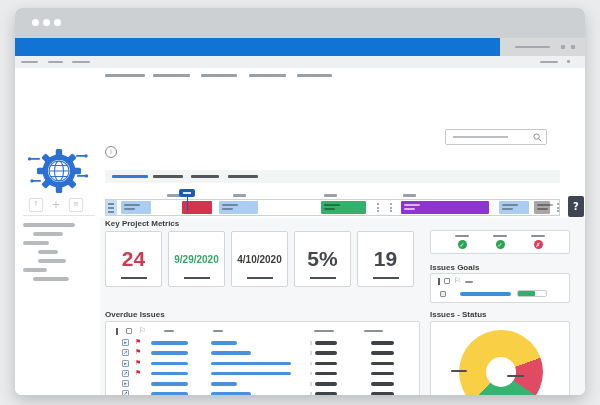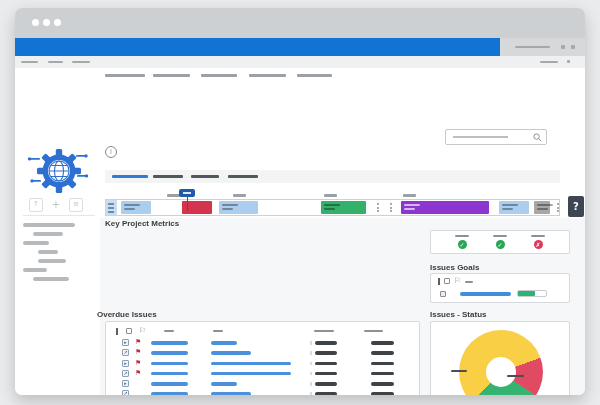--- a/index.html
+++ b/index.html
@@ -227,20 +227,42 @@
               <b></b>
               <b></b>
               <b></b>
             </div>
           </div>
       </div>
 
       <div class="help-btn glyph">?</div>
 
       <div class="sec-label" style="left:90px;top:151px">Key Project Metrics</div>
+      <div id="metric-cards" style="position:absolute;left:90px;top:163px;width:322px;height:58px">
+          <div class="metric-card" style="left: 0px;">
+            <div class="metric-val" style="color: rgb(206, 58, 84); font-size: 21px;">24</div>
+            <div class="metric-ul"></div>
+          </div>
+          <div class="metric-card" style="left: 63px;">
+            <div class="metric-val" style="color: rgb(53, 167, 104); font-size: 10px;">9/29/2020</div>
+            <div class="metric-ul"></div>
+          </div>
+          <div class="metric-card" style="left: 126px;">
+            <div class="metric-val" style="color: rgb(62, 61, 60); font-size: 10px;">4/10/2020</div>
+            <div class="metric-ul"></div>
+          </div>
+          <div class="metric-card" style="left: 189px;">
+            <div class="metric-val" style="color: rgb(68, 71, 75); font-size: 21px;">5%</div>
+            <div class="metric-ul"></div>
+          </div>
+          <div class="metric-card" style="left: 252px;">
+            <div class="metric-val" style="color: rgb(68, 71, 75); font-size: 21px;">19</div>
+            <div class="metric-ul"></div>
+          </div>
+        </div>
 
       <div class="card" style="left:415px;top:162px;width:140px;height:24px;display:flex;align-items:center;justify-content:space-evenly" id="status-card">
           <div class="st-item">
             <div class="st-line"></div>
             <div class="st-circ glyph" style="background: rgb(42, 165, 83);">✓</div>
           </div>
           <div class="st-item">
             <div class="st-line"></div>
             <div class="st-circ glyph" style="background: rgb(42, 165, 83);">✓</div>
           </div>
@@ -256,21 +278,21 @@
         <span class="mini-box-ic" style="left:13px;top:4px"></span>
         <span class="mini-flag glyph" style="left:23px;top:3px">⚐</span>
         <span class="mini-dash" style="left:34px;top:7px;width:8px"></span>
         <span class="mini-box-ic" style="left:9px;top:17px;background:#e9edf1"></span>
         <span id="goal-bar" style="position: absolute; left: 29px; top: 18px; width: 51px; height: 4px; border-radius: 2px; background: rgb(63, 142, 219);"></span>
         <span style="position:absolute;left:86px;top:16px;width:30px;height:7px;border:1px solid #c9cccf;border-radius:2px;background:#fff;box-sizing:border-box">
           <span id="goal-fill" style="position: absolute; left: 0px; top: 0px; height: 100%; border-radius: 1px; background: rgb(46, 178, 114); width: 60%;"></span>
         </span>
       </div>
 
-      <div class="sec-label" style="left:82px;top:242px">Overdue Issues</div>
+      <div class="sec-label" style="left:90px;top:242px">Overdue Issues</div>
       <div class="card" style="left:90px;top:253px;width:315px;height:117px">
         <div style="position:absolute;left:0;top:5px;width:100%;height:9px">
           <span class="mini-bar-ic" style="left:10px;top:1px"></span>
           <span class="mini-box-ic" style="left:20px;top:1px"></span>
           <span class="mini-flag glyph" style="left:33px;top:0">⚐</span>
           <span class="mini-dash" style="left:58px;top:3px;width:10px"></span>
           <span class="mini-dash" style="left:107px;top:3px;width:10px"></span>
           <span class="mini-dash" style="left:208px;top:3px;width:20px"></span>
           <span class="mini-dash" style="left:258px;top:3px;width:19px"></span>
         </div>

